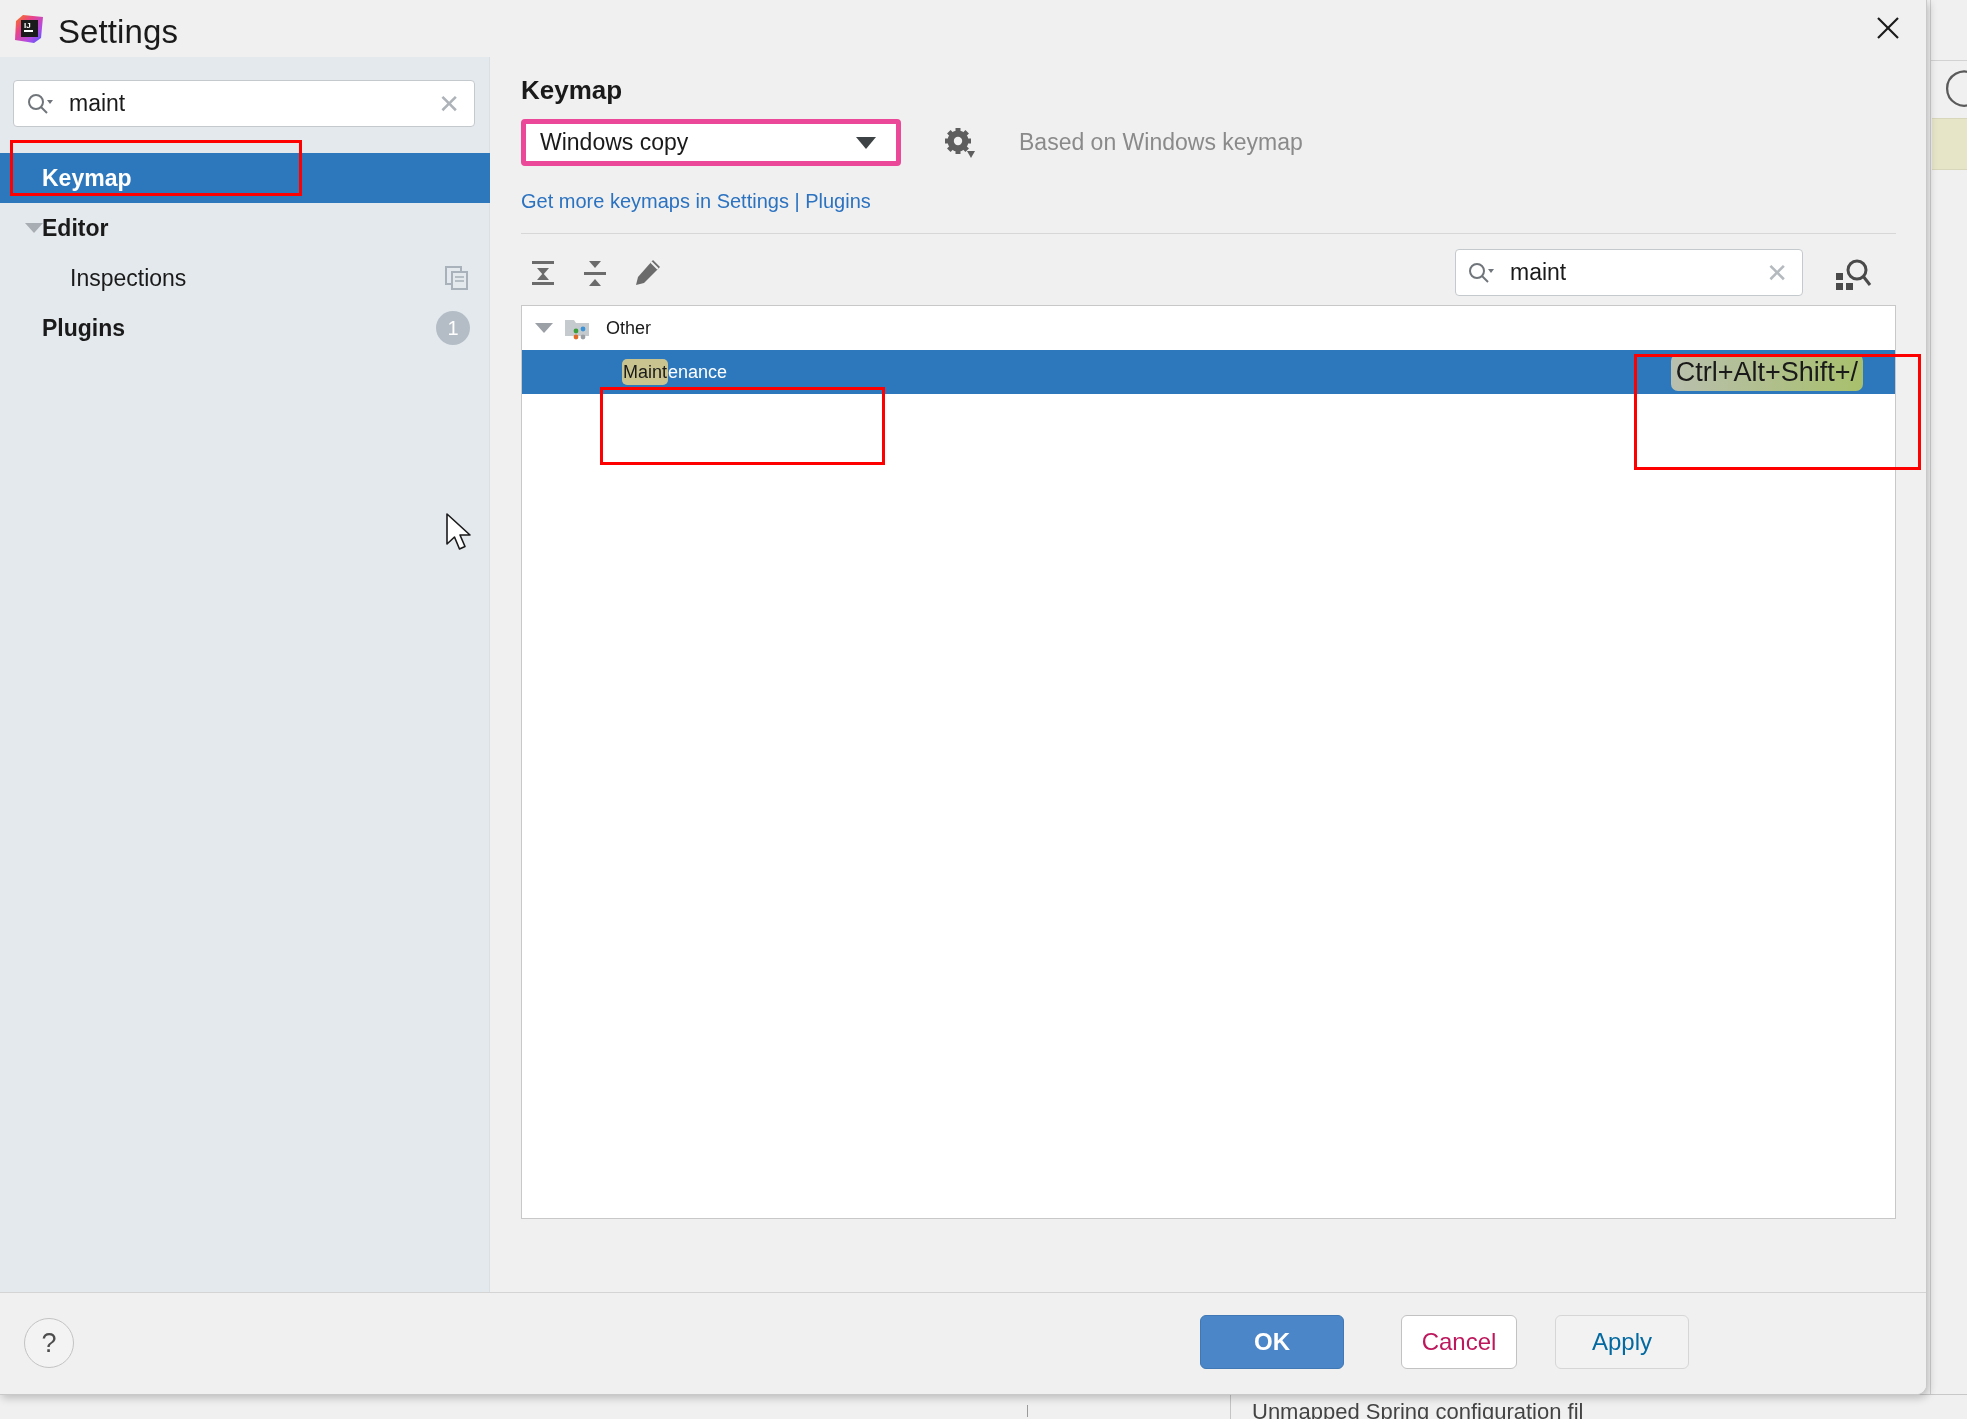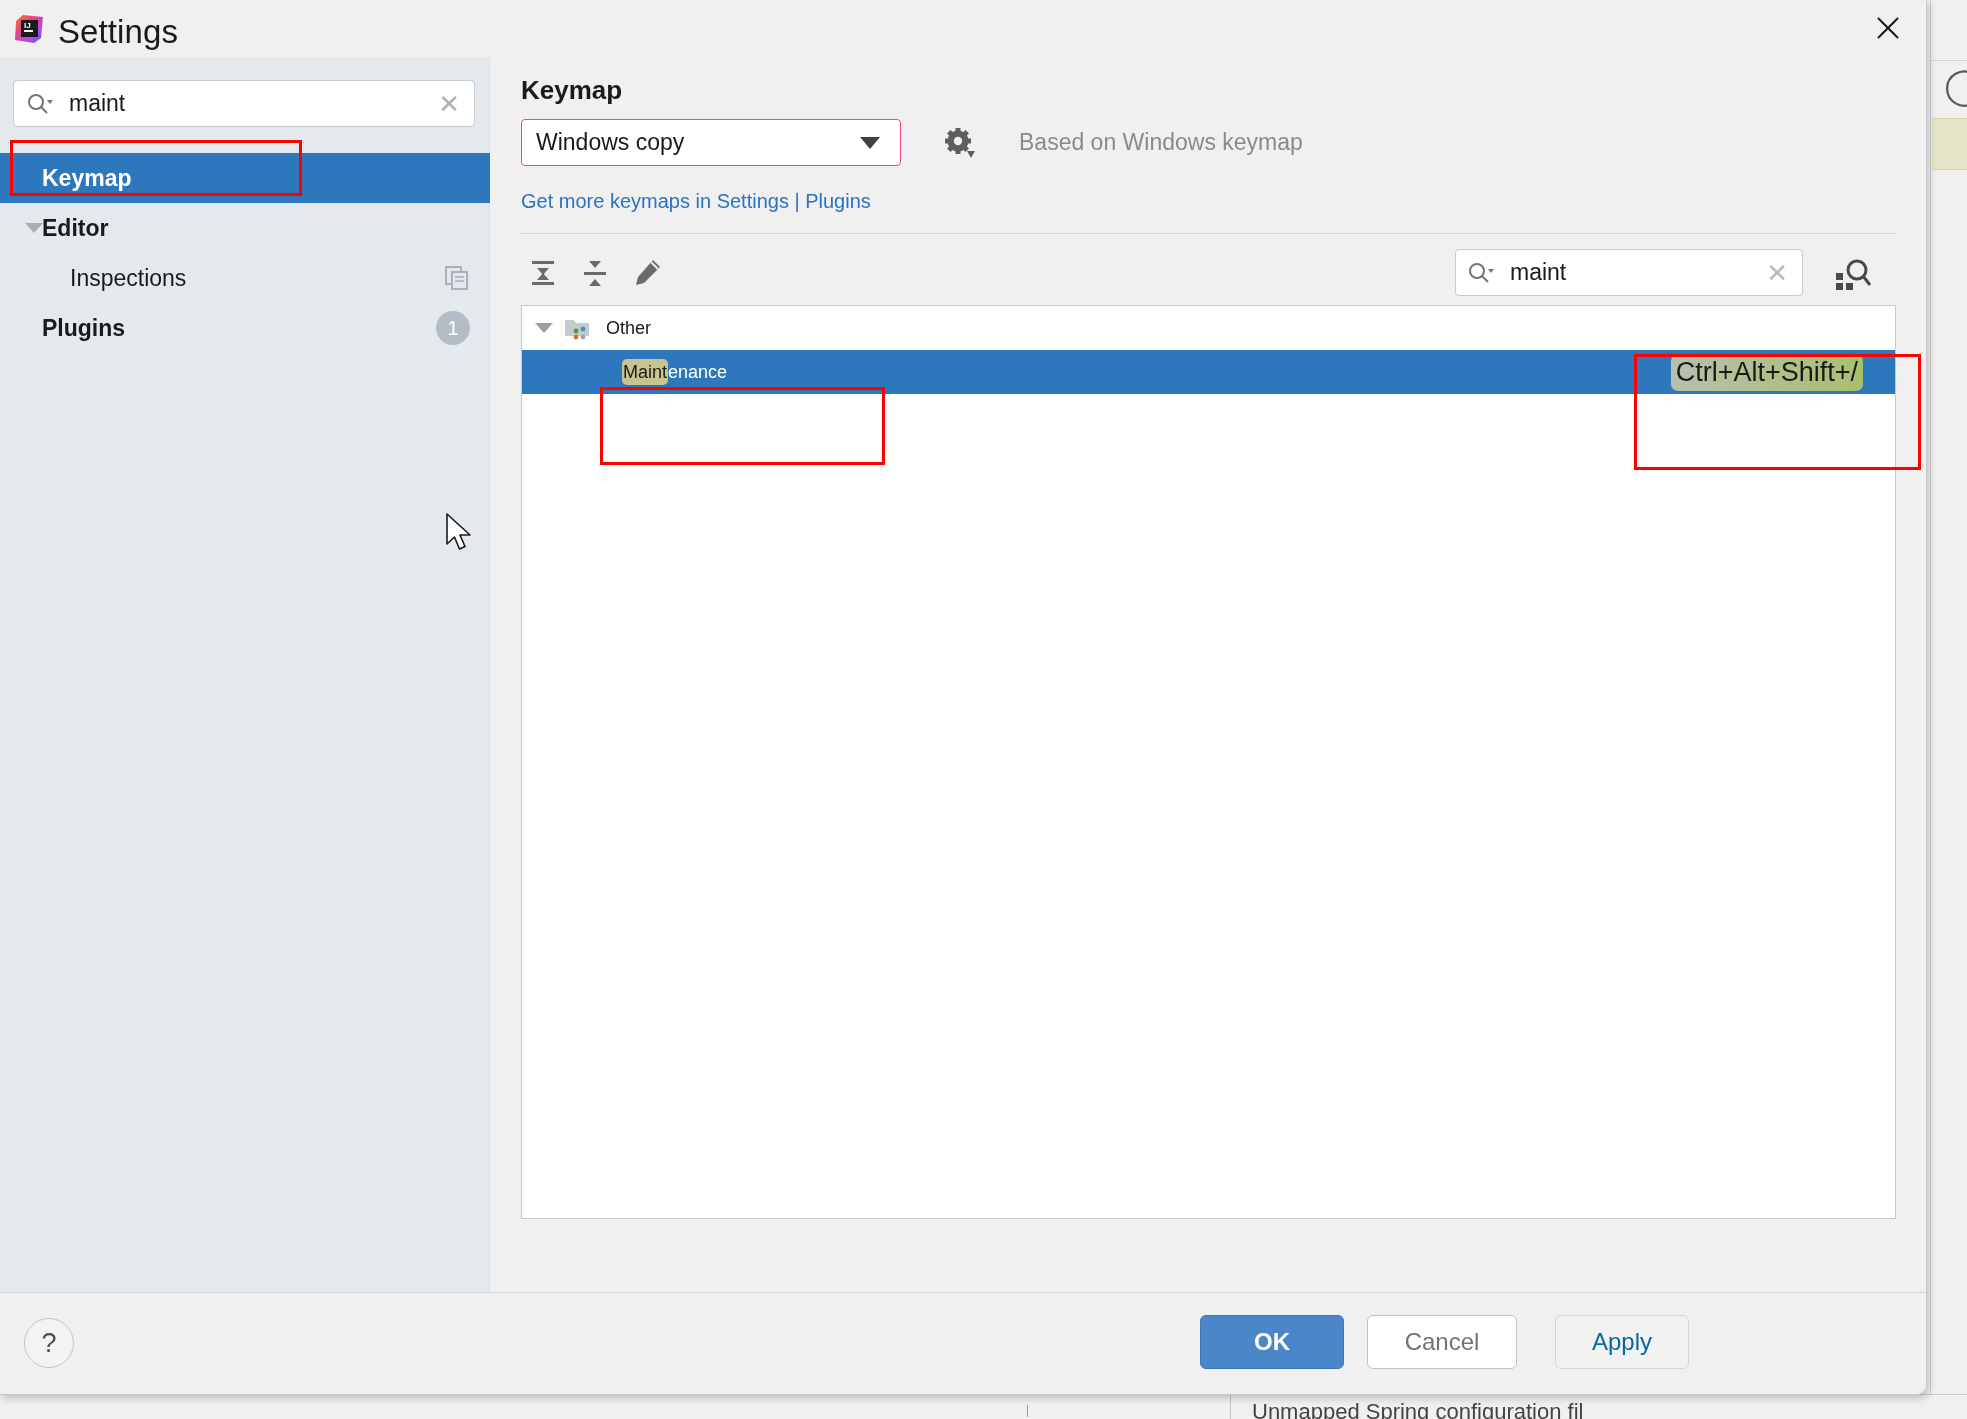--- a/index.html
+++ b/index.html
@@ -228,21 +228,21 @@
   }
   .km-row {
     position: absolute;
     left: 30px; top: 62px;
     display: flex;
     align-items: center;
   }
   .km-select {
     width: 380px; height: 47px;
     background: #ffffff;
-    border: 1px solid #ec4899;
+    border: 5px solid #ec4899;
     border-radius: 4px;
     box-sizing: border-box;
     position: relative;
     display: flex; align-items: center;
     cursor: default;
   }
   .km-select .sel-val {
     margin-left: 14px;
     font-size: 23px;
     color: #1a1a1a;
@@ -393,24 +393,24 @@
     cursor: default;
   }
   .btn-ok {
     right: 583px; width: 144px;
     background: #4a86c8;
     border: 1px solid #3f78b4;
     color: #ffffff;
     font-weight: bold;
   }
   .btn-cancel {
-    right: 410px; width: 150px;
+    right: 410px; width: 116px;
     background: #ffffff;
     border: 1px solid #c2c2c2;
-    color: #737373;
+    color: #be185d;
   }
   .btn-apply {
     right: 238px; width: 134px;
     background: #f2f2f2;
     border: 1px solid #d6d6d6;
     color: #0369a1;
   }
 
   
   .anno {

